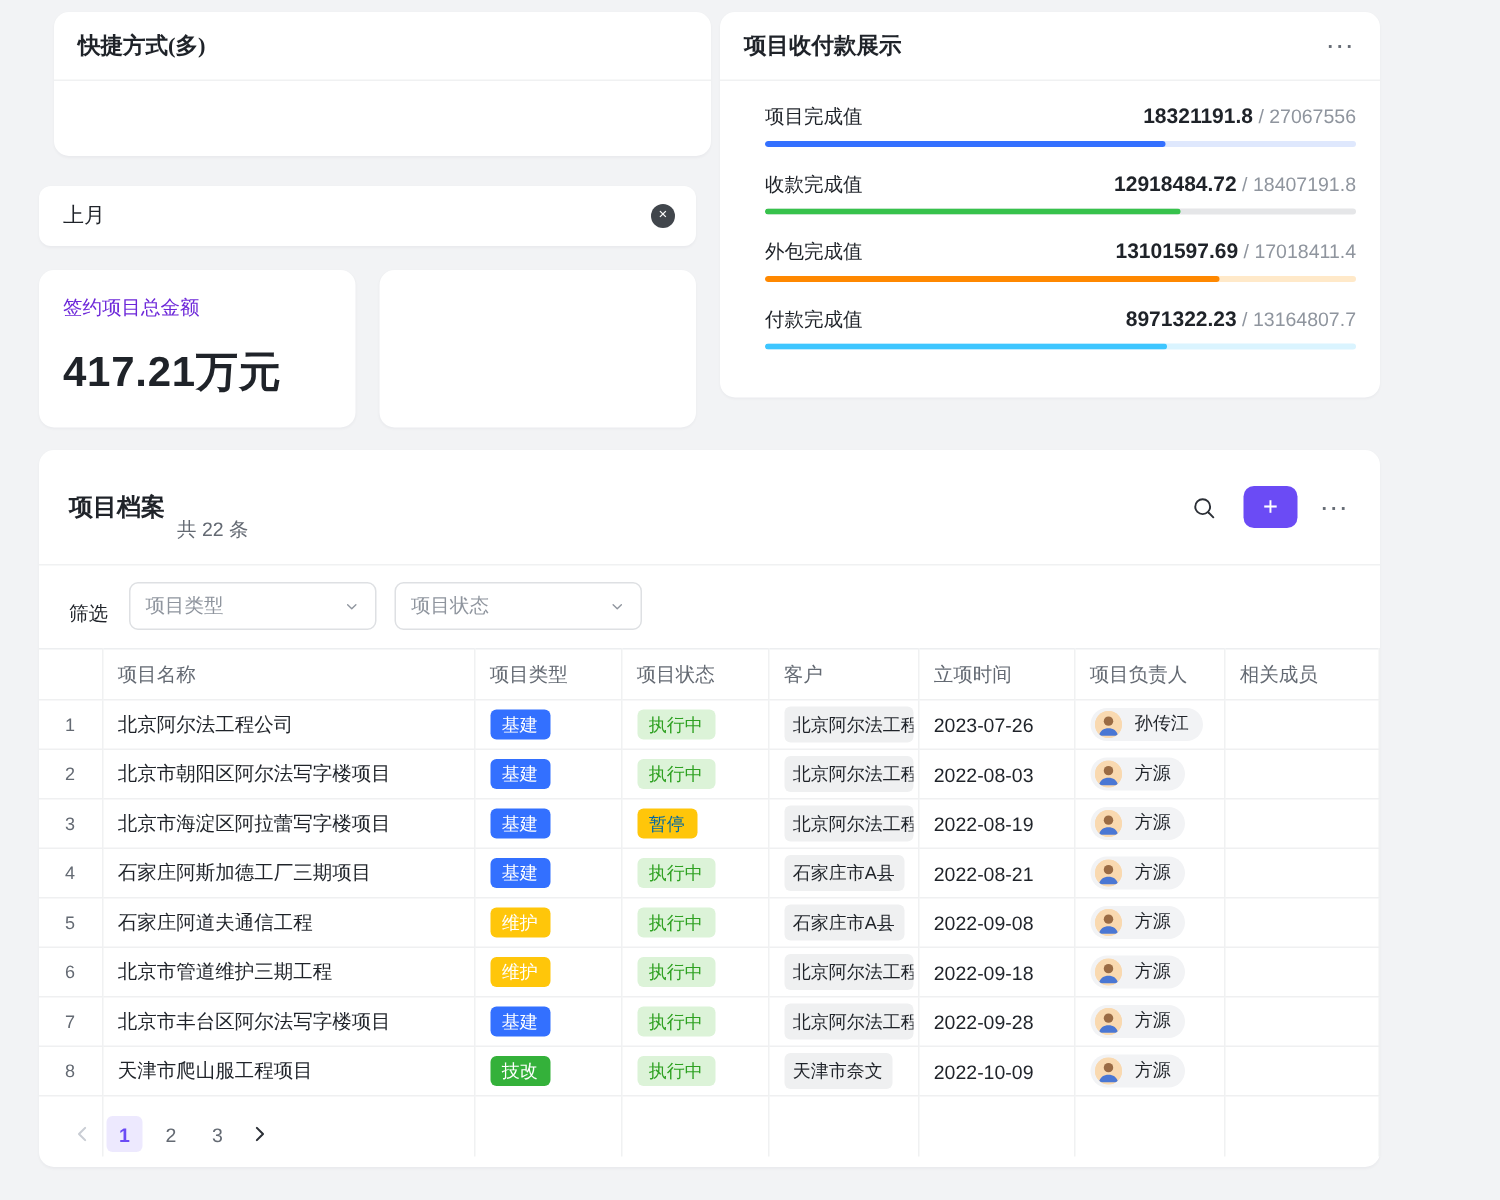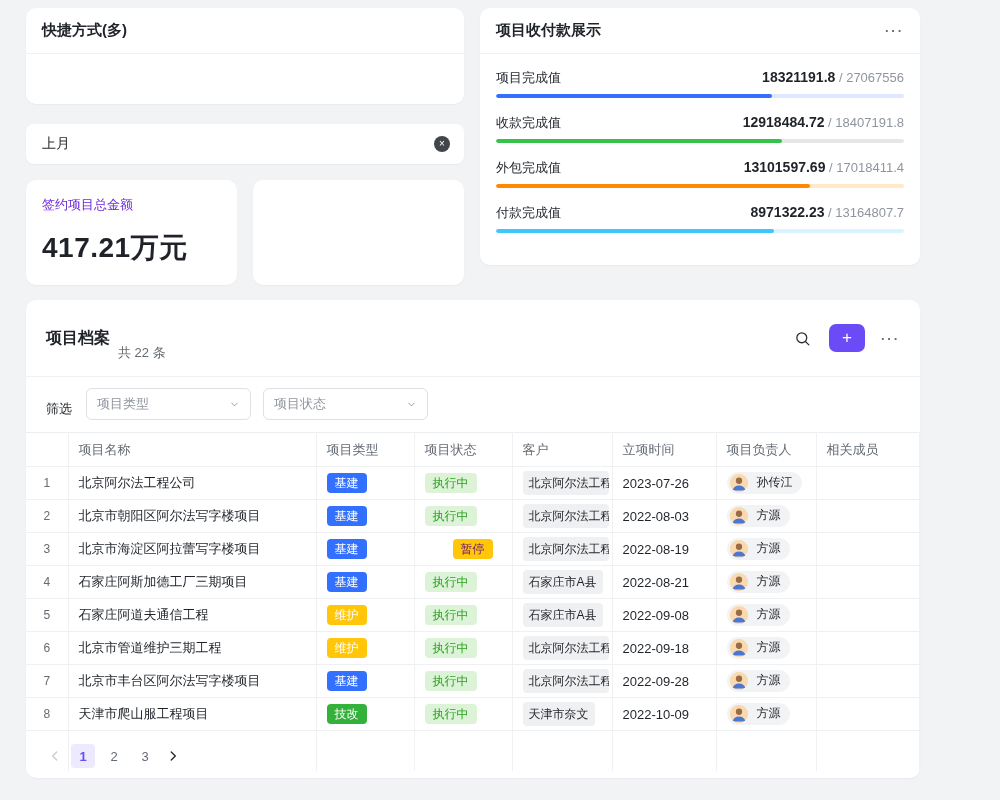--- a/index.html
+++ b/index.html
@@ -20,26 +20,26 @@
   }
   .card-head {
     display: flex; align-items: center; justify-content: space-between;
     padding: 13px 16px;
     border-bottom: 1px solid #f0f1f2;
   }
   .card-title { font-weight: bold; font-size: 15px; }
   .dots { color: #646a73; letter-spacing: 2px; font-weight: bold; font-size: 13px; cursor: pointer; user-select: none; }
 
   
-  #shortcuts { left: 26px; top: 8px; width: 438px; height: 96px; }
+  #shortcuts { left: 36px; top: 8px; width: 438px; height: 96px; font-family: Liberation Serif, serif; }
 
   
   #payments { left: 480px; top: 8px; width: 440px; height: 257px; }
   .pay-body { padding: 15px 16px 0; }
-  .pay-row { margin-bottom: 16px; }
+  .pay-row { margin-bottom: 16px; margin-left: 14px; }
   .pay-top { display: flex; justify-content: space-between; align-items: baseline; }
   .pay-label { font-size: 13px; }
   .pay-val { font-size: 14px; font-weight: bold; }
   .pay-total { font-size: 13px; color: #8f959e; font-weight: normal; }
   .pay-track { height: 4px; border-radius: 2px; margin-top: 7px; overflow: hidden; }
   .pay-fill { height: 100%; border-radius: 2px; }
 
   
   #time-filter {
     left: 26px; top: 124px; width: 438px; height: 40px; border-radius: 8px;
@@ -274,21 +274,21 @@
                 </svg>
               </span>
               <span>方源</span>
             </span></td>
           <td></td>
         </tr>
         <tr>
           <td class="idx">3</td>
           <td>北京市海淀区阿拉蕾写字楼项目</td>
           <td><span class="badge" style="background: rgb(51, 112, 255);">基建</span></td>
-          <td><span class="pill" style="background: rgb(255, 198, 10); color: #701a75; margin-left: 28px;">暂停</span></td>
+          <td><span class="pill" style="background: rgb(255, 198, 10); color: #0369a1;">暂停</span></td>
           <td><span class="chip">北京阿尔法工程</span></td>
           <td>2022-08-19</td>
           <td><span class="owner">
               <span class="avatar">
                 <svg width="18" height="18" viewBox="0 0 24 24">
                   <rect width="24" height="24" fill="#f9d9b0"></rect>
                   <circle cx="12" cy="9" r="4.2" fill="#9a6b44"></circle>
                   <path d="M3.5 22c.8-4.4 4.4-6.6 8.5-6.6s7.7 2.2 8.5 6.6z" fill="#4a77d4"></path>
                 </svg>
               </span>

